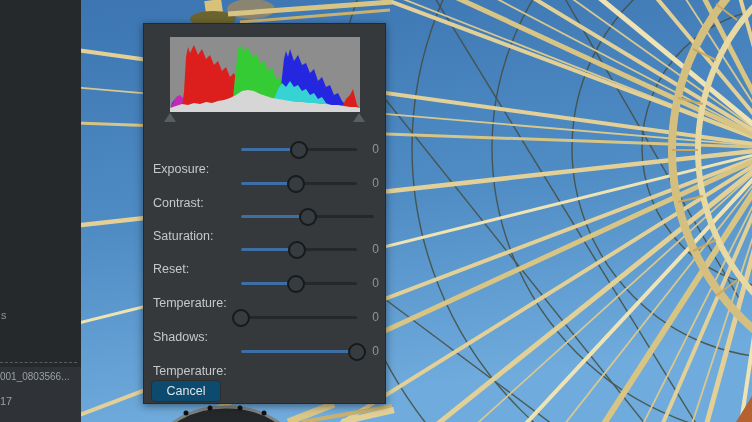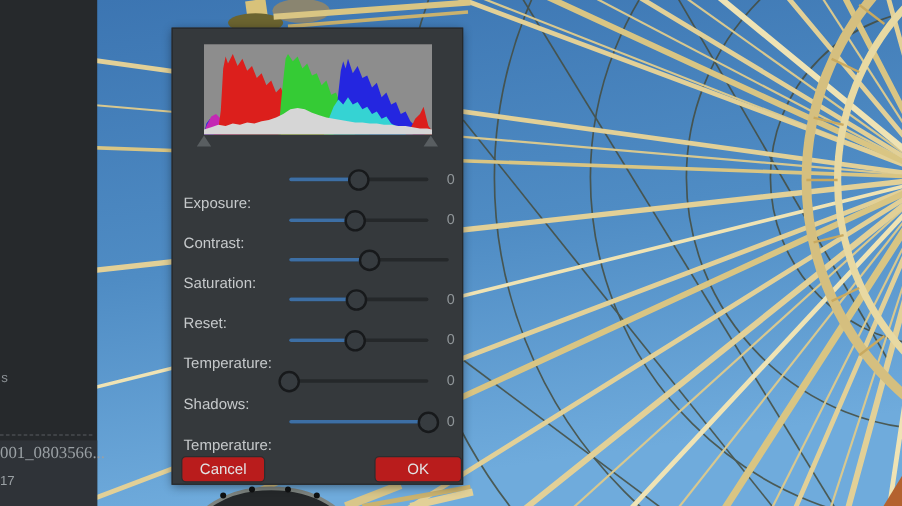--- a/index.html
+++ b/index.html
@@ -5,38 +5,38 @@
   html,body{margin:0;padding:0;background:#111;}
   #screen{position:relative;width:752px;height:422px;overflow:hidden;
           font-family:"Liberation Sans", sans-serif;}
   
   #photo{position:absolute;left:0;top:0;width:752px;height:422px;}
   
   #sidebar{position:absolute;left:0;top:0;width:81px;height:422px;background:#26292c;}
   #sidebar .partial{position:absolute;left:1px;top:309px;font-size:11px;color:#8f9499;}
   #sidebar .dash{position:absolute;left:0;top:362px;width:77px;border-top:1px dashed #595d61;}
   #sidebar .fileitem{position:absolute;left:0;top:367px;width:81px;height:55px;background:#2f3338;}
-  #sidebar .fileitem .l1{position:absolute;left:0;top:4px;width:81px;font-size:14px;color:#9aa0a4;white-space:nowrap;font-family:Liberation Serif, serif;}
+  #sidebar .fileitem .l1{position:absolute;left:0;top:4px;width:81px;font-size:10px;color:#9aa0a4;white-space:nowrap;}
   #sidebar .fileitem .l2{position:absolute;left:0;top:28px;font-size:11px;color:#9aa0a4;}
   
   #dialog{position:absolute;left:143px;top:23px;width:243px;height:381px;
           background:#35393c;border:1px solid #26292b;box-sizing:border-box;
           box-shadow:0 2px 8px rgba(0,0,0,.45);}
   #hist{position:absolute;left:26px;top:13px;width:190px;height:75px;background:#8d8d8d;}
   .tri{position:absolute;width:0;height:0;border-left:6px solid transparent;
        border-right:6px solid transparent;border-bottom:9px solid #595e61;top:89px;}
   .tri.left{left:20px;} .tri.right{left:209px;}
   .srow{position:absolute;left:0;width:243px;height:18px;}
   .slabel{position:absolute;left:9px;top:2px;font-size:12.5px;color:#c6c9cb;margin-top:20px;}
   .strack{position:absolute;left:97px;top:8px;height:3px;background:#25282a;border-radius:2px;}
   .sfill{position:absolute;left:0;top:0;bottom:0;background:#3d6fa5;border-radius:2px;}
   .sthumb{position:absolute;top:50%;transform:translate(-50%,-50%);width:14px;height:14px;
           border-radius:50%;background:#373c40;border:2px solid #17191b;}
   .sval{position:absolute;right:8px;top:2px;font-size:12px;color:#8f9598;}
-  .btn{position:absolute;top:356px;height:22px;background:#b91c1c;border:1px solid #2b2e30;
+  .btn{position:absolute;top:356px;height:22px;background:#0c4a6e;border:1px solid #2b2e30;
        border-radius:4px;box-sizing:border-box;color:#e2e4e5;font-size:12.5px;
        text-align:center;line-height:20px;cursor:default;}
   #btn-cancel{left:7px;width:70px;}
   #btn-reset{left:86px;width:73px;}
   #btn-ok{left:168px;width:73px;}
 </style>
 </head>
 <body>
 
 <div id="screen">
@@ -218,16 +218,15 @@
     <div class="srow" style="top:318px">
       <span class="slabel">Temperature:</span>
       <div class="strack" style="width:116px">
         <div class="sfill" style="width:100%"></div>
         <div class="sthumb" style="left:100%"></div>
       </div>
       <span class="sval">0</span>
     </div>
 
     <div class="btn" id="btn-cancel">Cancel</div>
-    <div class="btn" id="btn-ok">OK</div>
   </div>
 
 </div>
 
 </body></html>

